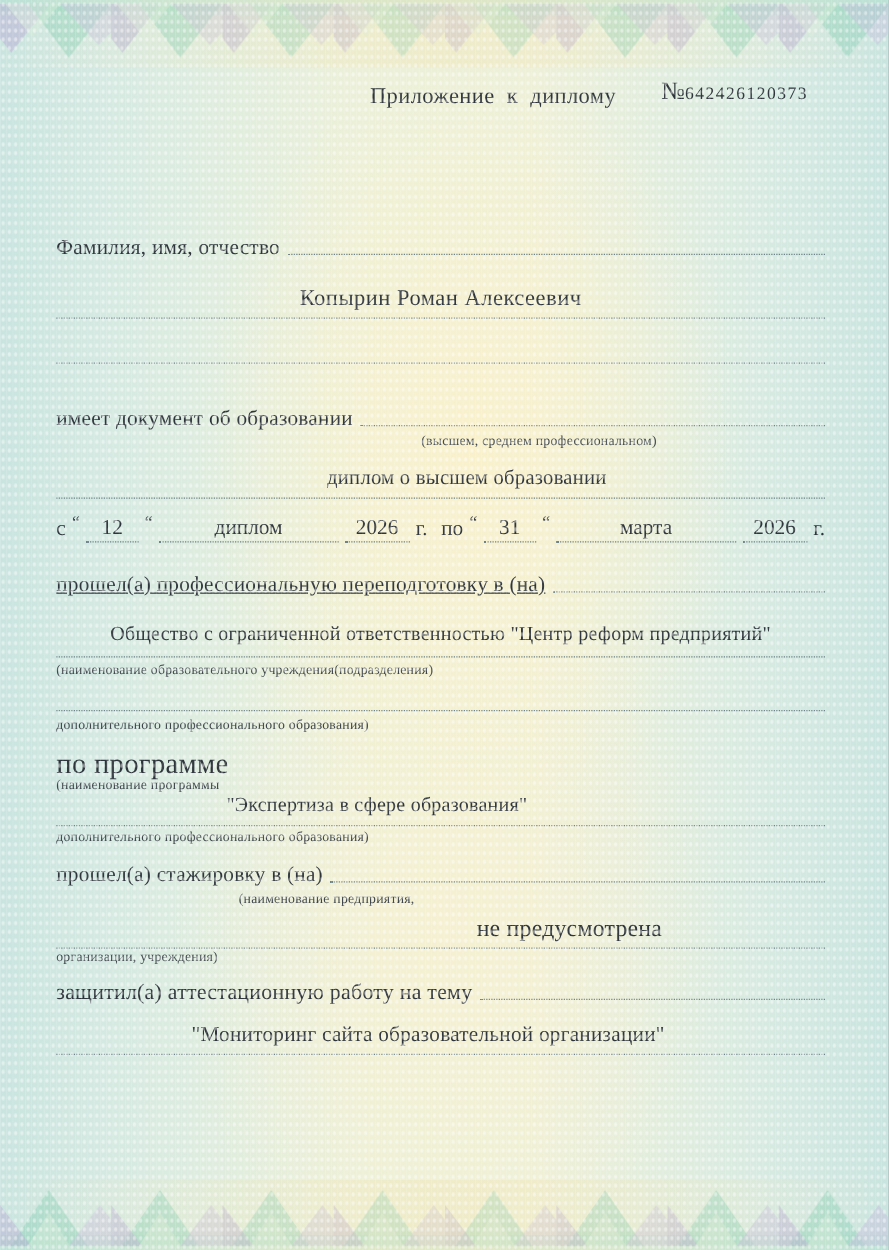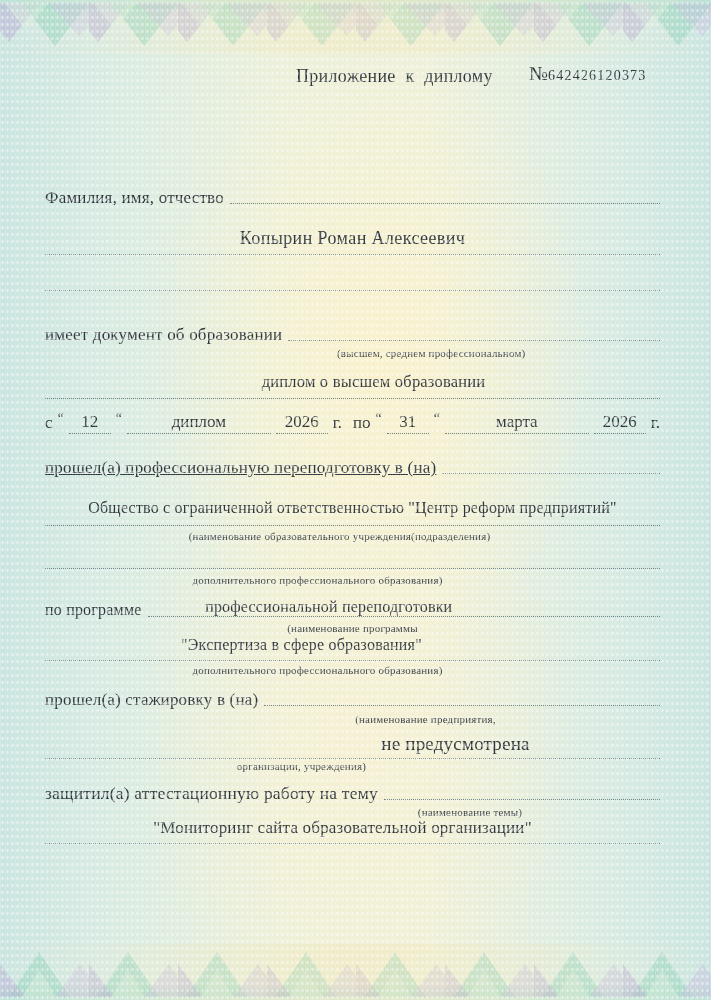--- a/index.html
+++ b/index.html
@@ -39,21 +39,21 @@
   .num-sign{font-size:20px;}
   .num-digits{font-size:14px;letter-spacing:1.2px;padding-bottom:1px;}
   .name-val{font-size:18px;letter-spacing:.4px;}
   .daterow{display:flex;align-items:flex-end;gap:5px;font-size:17px;}
   .seg{border-bottom:1px dotted #6f8287;text-align:center;padding:0 2px 1px 2px;white-space:nowrap;}
   .seg.day{width:38px;}
   .seg.yr{width:48px;}
   .seg.mon{flex:1;}
   .q{font-size:14px;position:relative;top:-7px;}
   .t{white-space:nowrap;padding-bottom:1px;}
-  .center-line{text-align:center;}
+  .center-line{text-align:left;}
 </style>
 </head>
 <body>
 
 <div class="page">
 
   <svg class="orn orn-top" height="54" viewBox="0 0 711 54" preserveAspectRatio="none">
     <defs>
       <pattern id="triDown" width="89" height="54" patternUnits="userSpaceOnUse">
         <rect width="89" height="12" fill="#a7dbc9" opacity="0.40"></rect>
@@ -137,22 +137,21 @@
     <span class="fill"></span>
   </div>
   <div class="abs valrow" style="top:499px;height:26px;">
     <span class="val" style="font-size:16px;">Общество с ограниченной ответственностью "Центр реформ предприятий"</span>
   </div>
   <div class="abs cap center-line" style="left:45px;right:51px;top:530px;padding-right:26px;">(наименование образовательного учреждения(подразделения)</div>
   <div class="abs" style="left:45px;right:51px;top:542px;height:26px;border-bottom:1px dotted #6f8287;"></div>
   <div class="abs cap center-line" style="left:45px;right:51px;top:574px;padding-right:70px;">дополнительного профессионального образования)</div>
 
   <div class="abs fieldrow" style="top:598px;">
-    <span class="lbl" style="font-size:16px;">по программе</span>
-    <span class="fill" style="height:auto;text-align:center;padding-right:150px;margin-bottom:2px;"><span class="val" style="font-size:16px;">профессиональной переподготовки</span></span>
+    <span class="lbl" style="font-size:23px;">по программе</span>
   </div>
   <div class="abs cap center-line" style="left:45px;right:51px;top:622px;">(наименование программы</div>
   <div class="abs valrow" style="top:636px;height:24px;padding-right:102px;">
     <span class="val" style="font-size:16px;">"Экспертиза в сфере образования"</span>
   </div>
   <div class="abs cap center-line" style="left:45px;right:51px;top:664px;padding-right:70px;">дополнительного профессионального образования)</div>
 
   <div class="abs fieldrow" style="top:690px;">
     <span class="lbl">прошел(а) стажировку в (на)</span>
     <span class="fill"></span>
@@ -160,18 +159,17 @@
   <div class="abs cap center-line" style="left:45px;right:51px;top:713px;padding-left:146px;">(наименование предприятия,</div>
   <div class="abs valrow" style="top:733px;height:25px;padding-left:206px;">
     <span class="val" style="font-size:19px;">не предусмотрена</span>
   </div>
   <div class="abs cap center-line" style="left:45px;right:51px;top:760px;padding-right:102px;">организации, учреждения)</div>
 
   <div class="abs fieldrow" style="top:783px;">
     <span class="lbl" style="font-size:17.5px;">защитил(а) аттестационную работу на тему</span>
     <span class="fill"></span>
   </div>
-  <div class="abs cap center-line" style="left:45px;right:51px;top:806px;padding-left:235px;">(наименование темы)</div>
   <div class="abs valrow" style="top:818px;height:25px;padding-right:20px;">
     <span class="val" style="font-size:17px;">"Мониторинг сайта образовательной организации"</span>
   </div>
 
 </div>
 
 </body></html>

